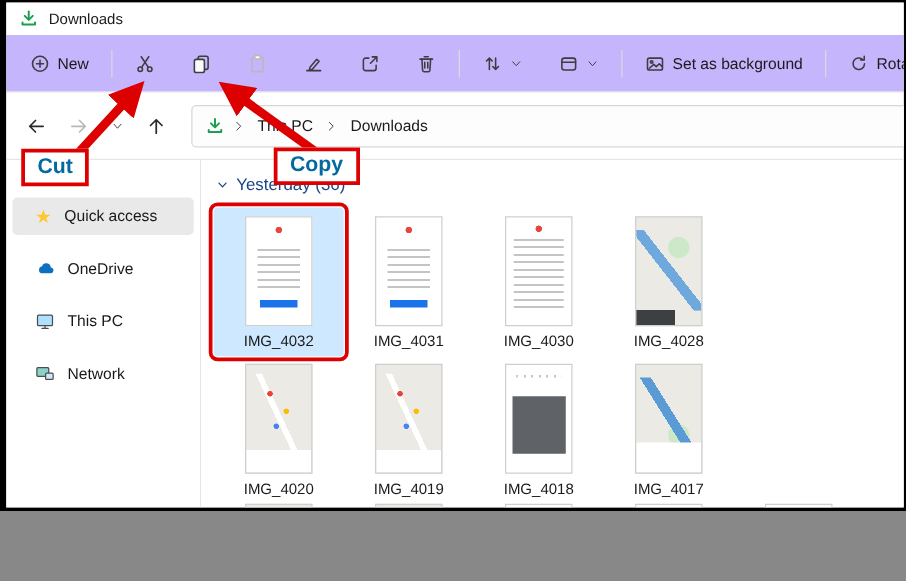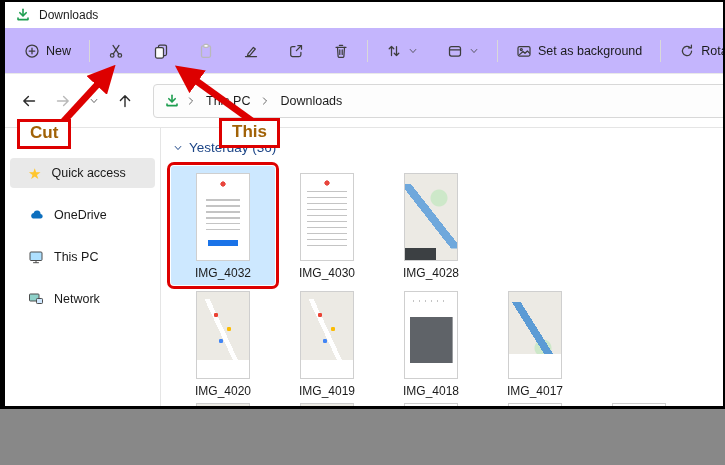--- a/index.html
+++ b/index.html
@@ -115,21 +115,21 @@
   .thumb[data-kind="map-card"]{ background-color:#eceae4;
     background-image:
       linear-gradient(#ffffff,#ffffff),
       linear-gradient(58deg,transparent 45%,#5b9bd5 45% 55%,transparent 55%),
       radial-gradient(circle,#cde8c9 0 8px,transparent 9px);
     background-position:50% 100%,50% 38%,75% 70%;
     background-size:100% 24px,100% 70%,22px 22px; }
 
   
   .ann{ position:absolute; z-index:60; background:#fff; border:3px solid #dd0000;
-    padding:1px 10px 3px; font-weight:bold; font-size:17px; color:#a16207; }
+    padding:1px 10px 3px; font-weight:bold; font-size:17px; color:#0369a1; }
   .ann-cut{ left:12px; top:117px; }
   .ann-copy{ left:214px; top:116px; }
   .arrows{ position:absolute; left:0; top:0; z-index:50; pointer-events:none; }
 </style>
 </head>
 <body>
 
 <div class="window">
 
   <div class="titlebar">
@@ -350,20 +350,24 @@
       </svg>
       <span>Yesterday (36)</span>
     </div>
 
     <div class="files-row r1">
       <div class="file-item selected">
         <div class="thumb" data-kind="dialog"></div>
         <div class="file-name">IMG_4032</div>
       </div>
       <div class="file-item">
+        <div class="thumb" data-kind="dialog"></div>
+        <div class="file-name">IMG_4031</div>
+      </div>
+      <div class="file-item">
         <div class="thumb" data-kind="doc"></div>
         <div class="file-name">IMG_4030</div>
       </div>
       <div class="file-item">
         <div class="thumb" data-kind="map-route"></div>
         <div class="file-name">IMG_4028</div>
       </div>
     </div>
 
     <div class="files-row r2">
@@ -412,15 +416,15 @@
   <svg class="arrows" width="725" height="465" viewBox="0 0 725 465">
     <defs>
       <marker id="ah" markerWidth="4" markerHeight="4" refX="2.4" refY="2" orient="auto">
         <path d="M0 0 L4 2 L0 4 z" fill="#dd0000"></path>
       </marker>
     </defs>
     <line x1="57" y1="121" x2="103" y2="71" stroke="#dd0000" stroke-width="7" marker-end="url(#ah)"></line>
     <line x1="247" y1="119" x2="179" y2="70" stroke="#dd0000" stroke-width="7" marker-end="url(#ah)"></line>
   </svg>
   <div class="ann ann-cut">Cut</div>
-  <div class="ann ann-copy">This</div>
+  <div class="ann ann-copy">Copy</div>
 
 </div>
 
 </body></html>

